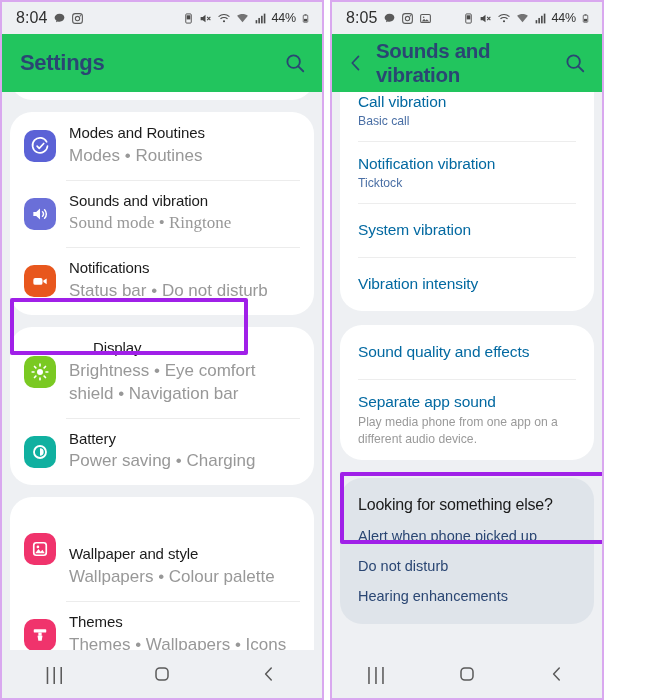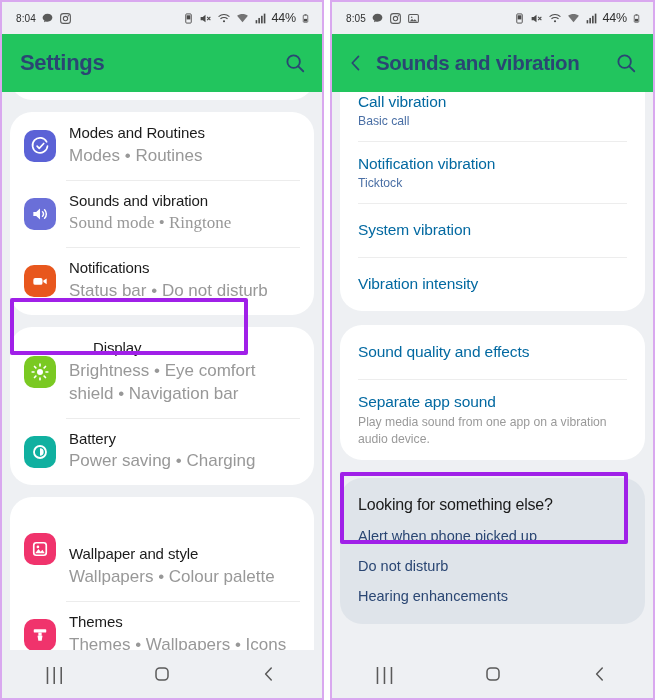--- a/index.html
+++ b/index.html
@@ -21,36 +21,36 @@
   .phone {
     position: relative;
     width: 324px;
     height: 700px;
     border: 2px solid #d9a8ef;
     background: #eef0f3;
     overflow: hidden;
     display: flex;
     flex-direction: column;
   }
-  .phone.right { width: 325px; }
+  .phone.right { width: 274px; }
 
   
   .statusbar {
     height: 32px;
     flex: 0 0 32px;
     display: flex;
     align-items: center;
     justify-content: space-between;
     padding: 0 12px 0 14px;
     background: #eef0f3;
     font-size: 12.5px;
     color: #2b2b2b;
   }
   .sb-left, .sb-right { display: flex; align-items: center; gap: 5px; }
-  .sb-time { font-size: 10px; letter-spacing: .1px; color: #2f2f2f; }
+  .sb-time { font-size: 16px; letter-spacing: .1px; color: #2f2f2f; }
   .sb-ico { display: inline-flex; align-items: center; }
   .sb-pct { font-size: 12.5px; color: #2f2f2f; letter-spacing: -.2px; }
 
   
   .appbar {
     flex: 0 0 58px;
     display: flex;
     align-items: center;
     padding: 0 16px 0 18px;
     background: #22c55e;
@@ -504,21 +504,21 @@
           <span class="t1">Vibration intensity</span>
         </div>
       </div>
 
       <div class="card" style="margin-top:14px;">
         <div class="prow">
           <span class="t1">Sound quality and effects</span>
         </div>
         <div class="prow" style="min-height:68px;border-radius:13px;">
           <span class="t1">Separate app sound</span>
-          <span class="t2 muted">Play media sound from one app on a vibration audio device.</span>
+          <span class="t2 muted">Play media phone from one app on a different audio device.</span>
         </div>
       </div>
 
       <div class="suggest" style="margin-top:18px;">
         <div class="head">Looking for something else?</div>
         <div class="link">Alert when phone picked up</div>
         <div class="link">Do not disturb</div>
         <div class="link">Hearing enhancements</div>
       </div>
 

